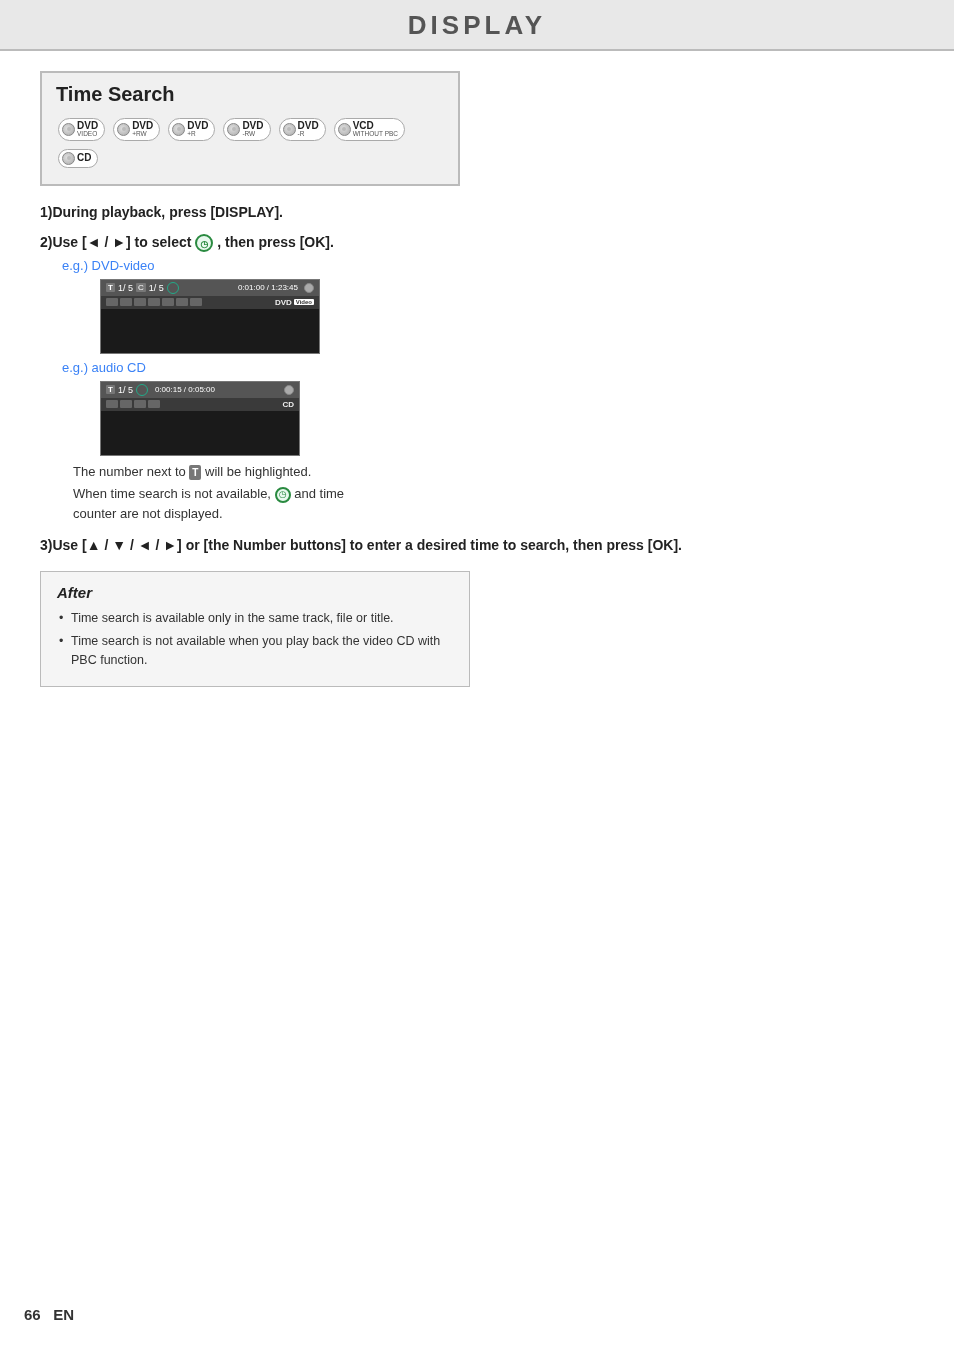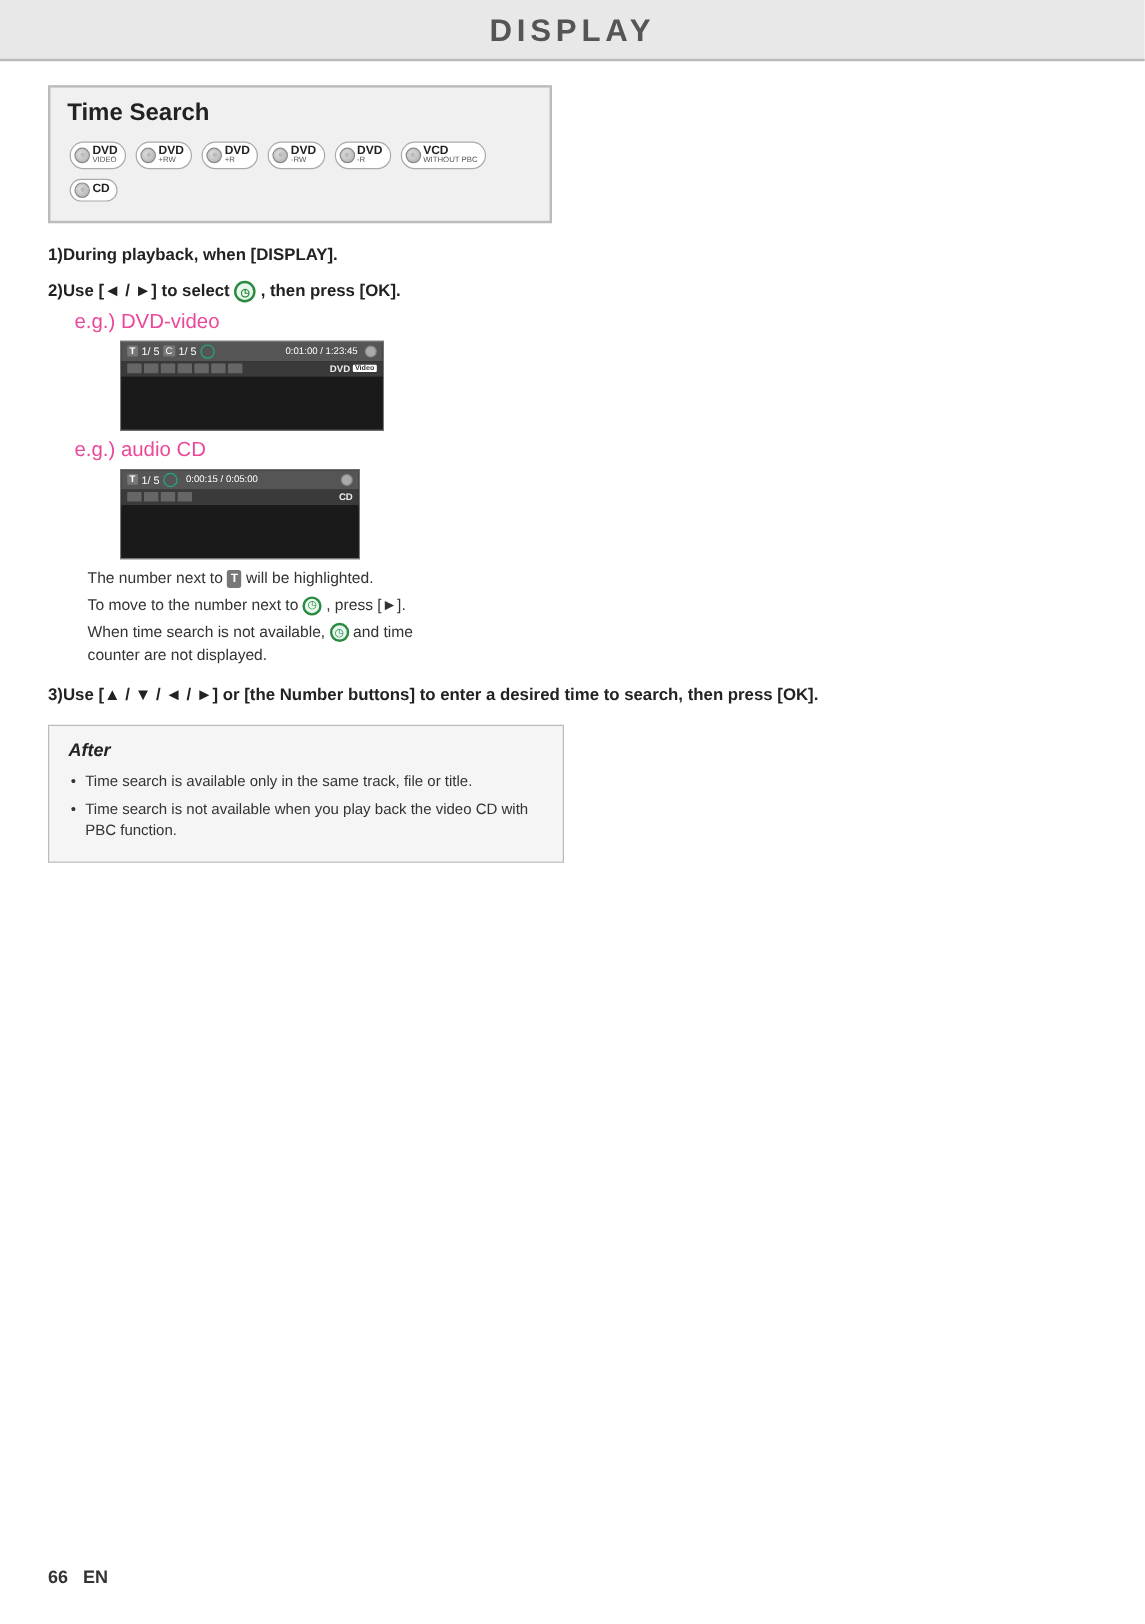--- a/index.html
+++ b/index.html
@@ -57,22 +57,22 @@
     .step {
       margin-bottom: 14px;
     }
     .step-label {
       font-weight: bold;
       font-size: 14px;
       margin-bottom: 6px;
     }
     .step-sub {
       margin-left: 22px;
-      font-size: 17px;
-      color: #ec4899;
+      font-size: 13px;
+      color: #3b82f6;
       margin-bottom: 4px;
     }
 
     
     .info-text {
       margin-left: 33px;
       font-size: 13px;
       color: #333;
       margin-bottom: 3px;
       line-height: 1.5;
@@ -104,21 +104,21 @@
       content: '•';
       position: absolute;
       left: 2px;
       top: 0;
     }
 
     
     .page-footer {
       position: absolute;
       bottom: 30px;
-      left: 40px;
+      left: 24px;
       font-size: 15px;
       font-weight: bold;
       color: #333;
     }
 
     
     .badge-wrapper {
       display: inline-flex;
       align-items: center;
       border: 1.5px solid #aaa;
@@ -245,21 +245,21 @@
         <div>
           <div class="badge-main-text">CD</div>
         </div>
       </div>
     </div>
   </div>
 
   
   <div class="step">
     <div class="step-label">
-      <span>1)</span><span>During playback, when [DISPLAY].</span>
+      <span>1)</span><span>During playback, press [DISPLAY].</span>
     </div>
   </div>
 
   
   <div class="step">
     <div class="step-label">
       <span>2)</span>Use [◄ / ►] to select <span style="display:inline-block;width:18px;height:18px;border-radius:50%;border:2px solid #2a8a40;background:#e8f8ee;vertical-align:middle;position:relative;font-size:9px;text-align:center;line-height:16px;color:#2a8a40;">◷</span> , then press [OK].
     </div>
     <div class="step-sub">e.g.) DVD-video</div>
 
@@ -304,23 +304,20 @@
         <span style="width:12px;height:8px;background:#666;display:inline-block;border-radius:1px;"></span>
         <span style="margin-left:auto;color:#eee;font-size:8px;font-weight:bold;">CD</span>
       </div>
       <div style="background:#1a1a1a;height:44px;"></div>
     </div>
 
     <div class="info-text">
       The number next to <span style="display:inline-block;background:#777;color:#fff;font-weight:bold;font-size:10px;padding:0 3px;border-radius:2px;vertical-align:middle;">T</span> will be highlighted.
     </div>
     <div class="info-text">
-      To move to the number next to <span style="display:inline-flex;align-items:center;justify-content:center;width:16px;height:16px;border-radius:50%;border:2px solid #2a8a40;background:#e8f8ee;vertical-align:middle;font-size:9px;color:#2a8a40;">◷</span> , press [►].
-    </div>
-    <div class="info-text">
       When time search is not available, <span style="display:inline-flex;align-items:center;justify-content:center;width:16px;height:16px;border-radius:50%;border:2px solid #2a8a40;background:#e8f8ee;vertical-align:middle;font-size:9px;color:#2a8a40;">◷</span> and time<br>counter are not displayed.
     </div>
   </div>
 
   
   <div class="step">
     <div class="step-label step3-text">
       <span>3)</span><span>Use [▲ / ▼ / ◄ / ►] or [the Number buttons] to enter a desired time to search, then press [OK].</span>
     </div>
   </div>

